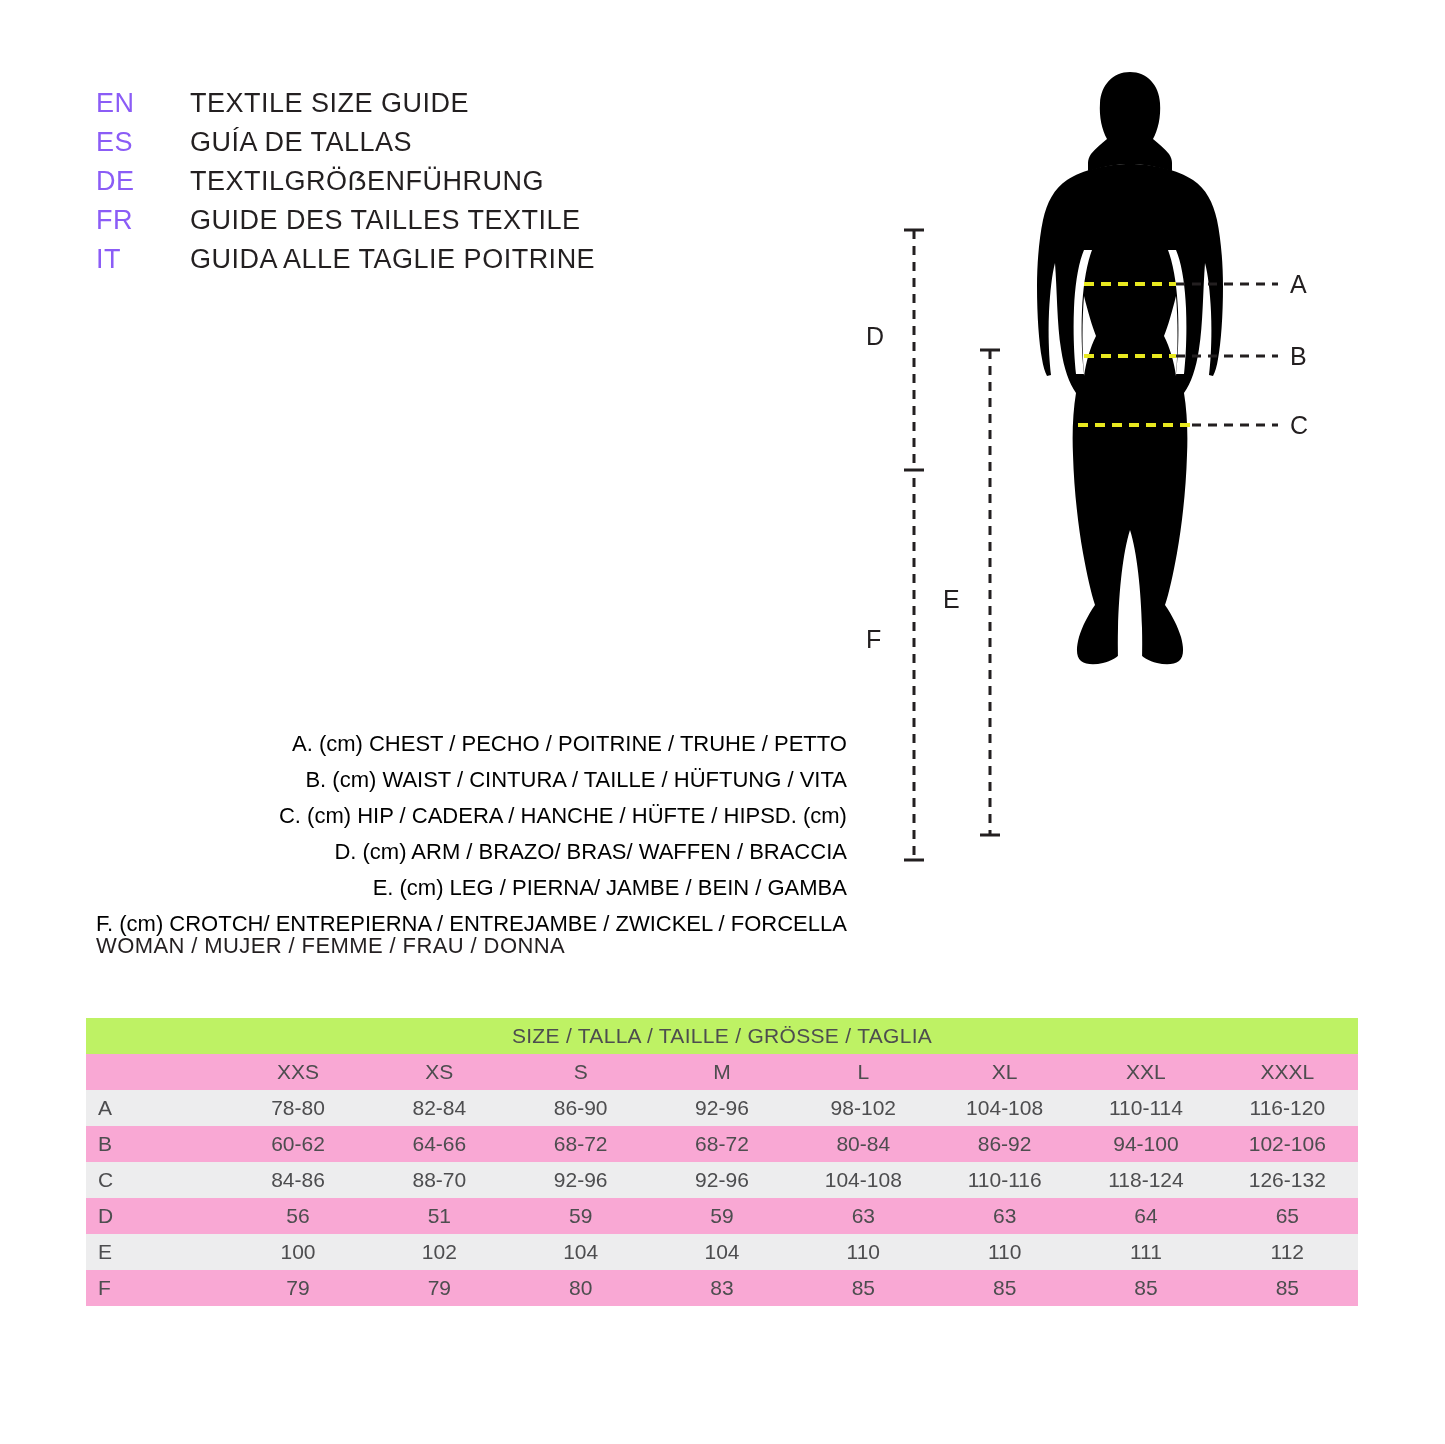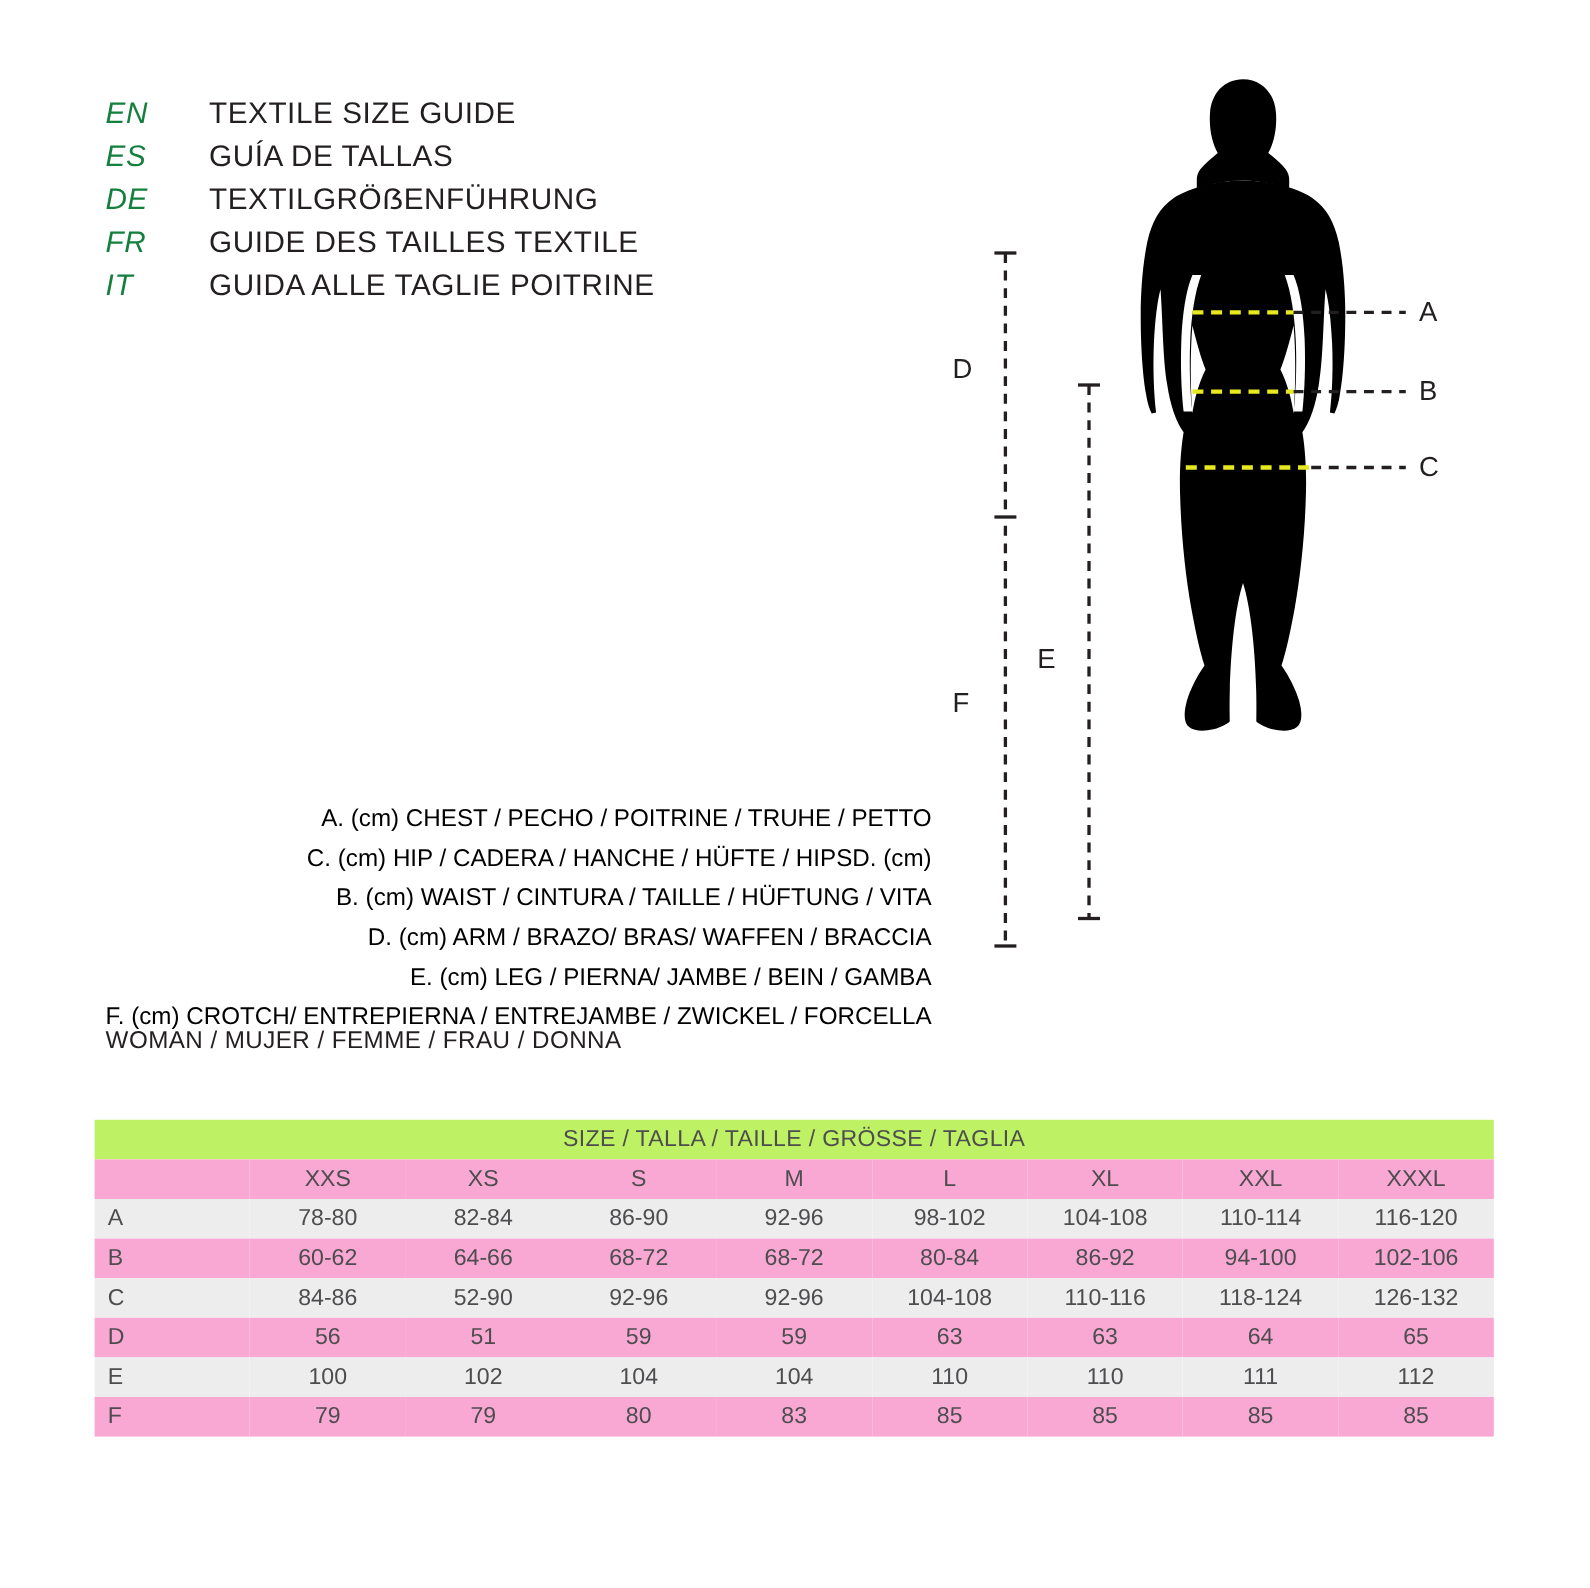--- a/index.html
+++ b/index.html
@@ -24,22 +24,21 @@
   }
   .title-row {
     display: flex;
     align-items: baseline;
     height: 39px;
   }
   .title-lang {
     width: 94px;
     font-size: 27px;
     letter-spacing: 0.5px;
-    color: #15803d;
-    font-style: italic;
+    color: #8b5cf6;
   }
   .title-text {
     font-size: 27px;
     letter-spacing: 0.5px;
     color: #231f20;
     white-space: nowrap;
   }
 
   
   .legend {
@@ -228,22 +227,22 @@
   <span class="meas-label" style="left:460px; top:210px;">A</span>
   <span class="meas-label" style="left:460px; top:282px;">B</span>
   <span class="meas-label" style="left:460px; top:351px;">C</span>
   <span class="meas-label" style="left:36px;  top:262px;">D</span>
   <span class="meas-label" style="left:113px; top:525px;">E</span>
   <span class="meas-label" style="left:36px;  top:565px;">F</span>
 </div>
 
 <div class="legend">
   <div class="legend-line">A. (cm) CHEST / PECHO / POITRINE / TRUHE / PETTO</div>
+  <div class="legend-line">B. (cm) WAIST / CINTURA / TAILLE / HÜFTUNG / VITA</div>
   <div class="legend-line">C. (cm) HIP / CADERA / HANCHE / HÜFTE / HIPSD. (cm)</div>
-  <div class="legend-line">B. (cm) WAIST / CINTURA / TAILLE / HÜFTUNG / VITA</div>
   <div class="legend-line">D. (cm) ARM / BRAZO/ BRAS/ WAFFEN / BRACCIA</div>
   <div class="legend-line">E. (cm) LEG / PIERNA/ JAMBE / BEIN / GAMBA</div>
   <div class="legend-line">F. (cm) CROTCH/ ENTREPIERNA / ENTREJAMBE / ZWICKEL / FORCELLA</div>
 </div>
 
 <div class="gender-line">WOMAN / MUJER / FEMME / FRAU / DONNA</div>
 
 <div class="table-wrap">
   <table class="size-table">
     <tbody>
@@ -282,21 +281,21 @@
         <td>68-72</td>
         <td>80-84</td>
         <td>86-92</td>
         <td>94-100</td>
         <td>102-106</td>
       </tr>
 
       <tr class="row-grey">
         <td class="col-label">C</td>
         <td>84-86</td>
-        <td>52-90</td>
+        <td>88-70</td>
         <td>92-96</td>
         <td>92-96</td>
         <td>104-108</td>
         <td>110-116</td>
         <td>118-124</td>
         <td>126-132</td>
       </tr>
 
       <tr class="row-white">
         <td class="col-label">D</td>

